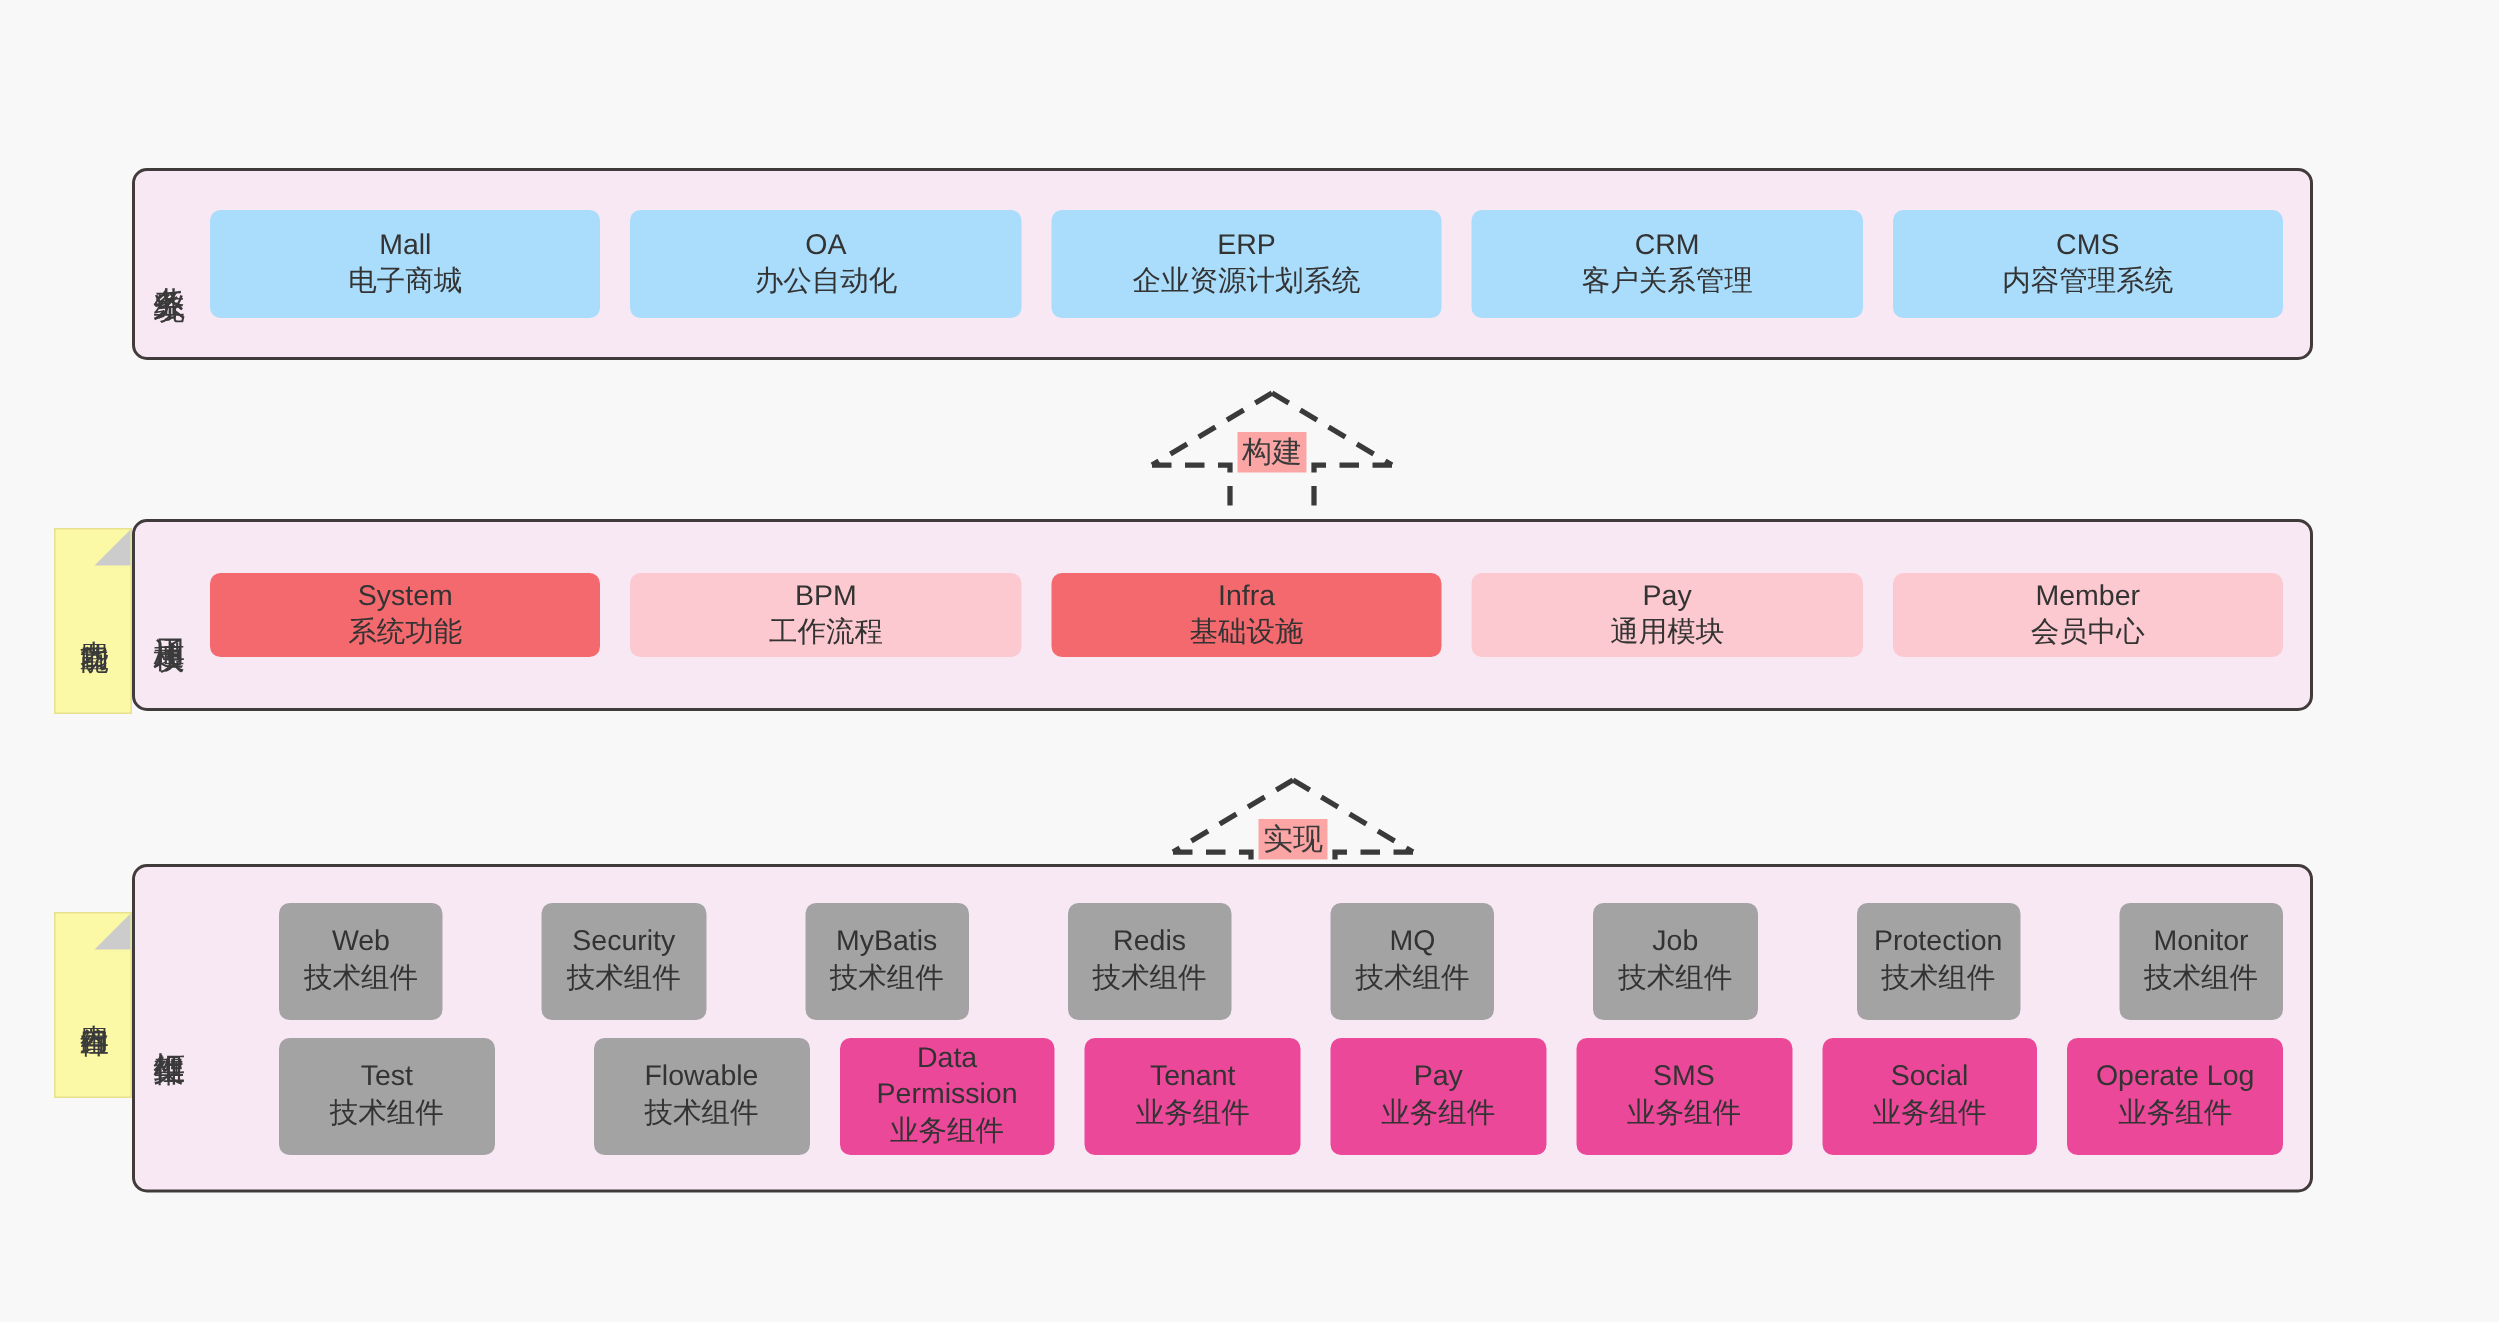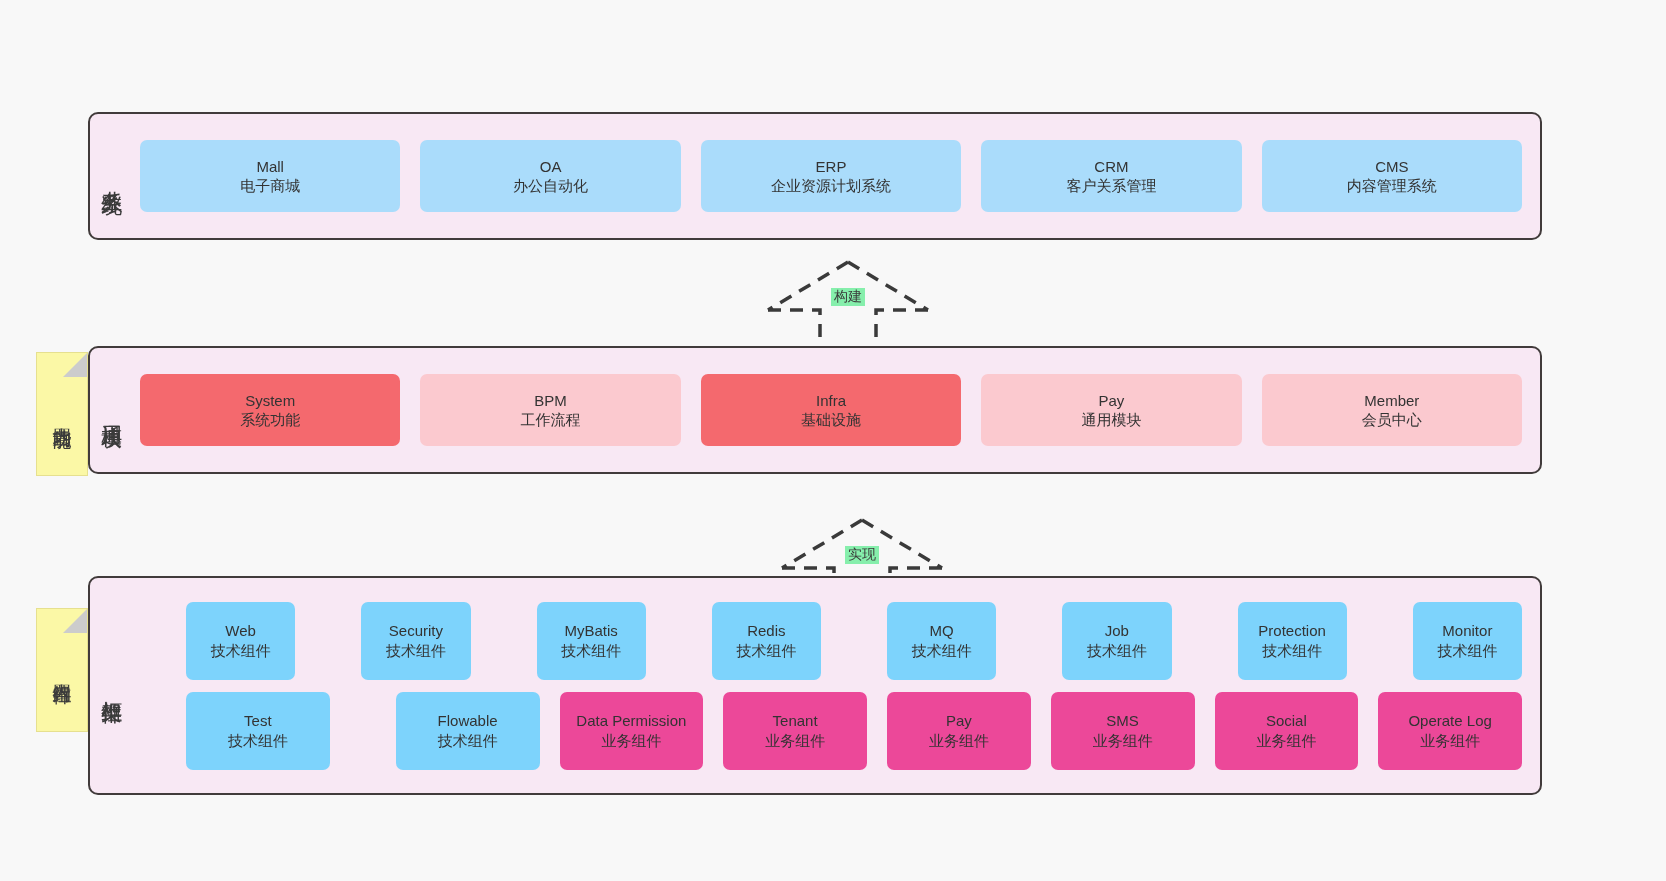--- a/index.html
+++ b/index.html
@@ -55,43 +55,43 @@
     align-items: stretch;
   }
   .cell {
     flex: 1 1 0;
     border-radius: 7px;
     display: flex;
     flex-direction: column;
     align-items: center;
     justify-content: center;
     text-align: center;
-    font-size: 15px;
+    font-size: 19px;
     line-height: 1.28;
     color: #333333;
     padding: 6px 4px;
     box-sizing: border-box;
   }
   .cell .en { white-space: nowrap; }
   .cell .cn { white-space: nowrap; }
   .cell.wrap .en { white-space: normal; }
 
   
   .c-blue      { background: #aadcfb; }
   .c-red       { background: #f4696e; }
   .c-pink      { background: #fbc9cf; }
-  .c-green     { background: #7dd3fc; margin-left: 46px; }
+  .c-green     { background: #a3a3a3; margin-left: 46px; }
   .c-greenlite { background: #ec4899; }
 
   
   #panel-business { left: 88px;  top: 112px; width: 1454px; height: 128px; }
   #panel-business .cell { height: 72px; }
 
   #panel-common   { left: 88px;  top: 346px; width: 1454px; height: 128px; }
-  #panel-common .cell { height: 72px; }
+  #panel-common .cell { height: 56px; }
 
   #panel-framework{ left: 88px;  top: 576px; width: 1454px; height: 219px; }
   #panel-framework .panel-body { gap: 12px; }
   #panel-framework .cell { height: 78px; }
 
   
   .sticky {
     position: absolute;
     width: 52px;
     background: #fbf8a6;
@@ -125,23 +125,23 @@
     position: absolute;
     width: 180px;
     height: 100px;
   }
   .connector svg { display: block; }
   .connector .conn-label {
     position: absolute;
     left: 50%;
     transform: translateX(-50%);
     top: 34px;
-    font-size: 14px;
+    font-size: 20px;
     color: #3a3a3a;
-    background: #86efac;
+    background: #fca5a5;
     padding: 0 3px;
     white-space: nowrap;
     user-select: none;
     text-align: center;
   }
   #connector-build  { left: 758px; top: 254px; }
   #connector-impl   { left: 772px; top: 512px; }
 </style>
 </head>
 <body>

